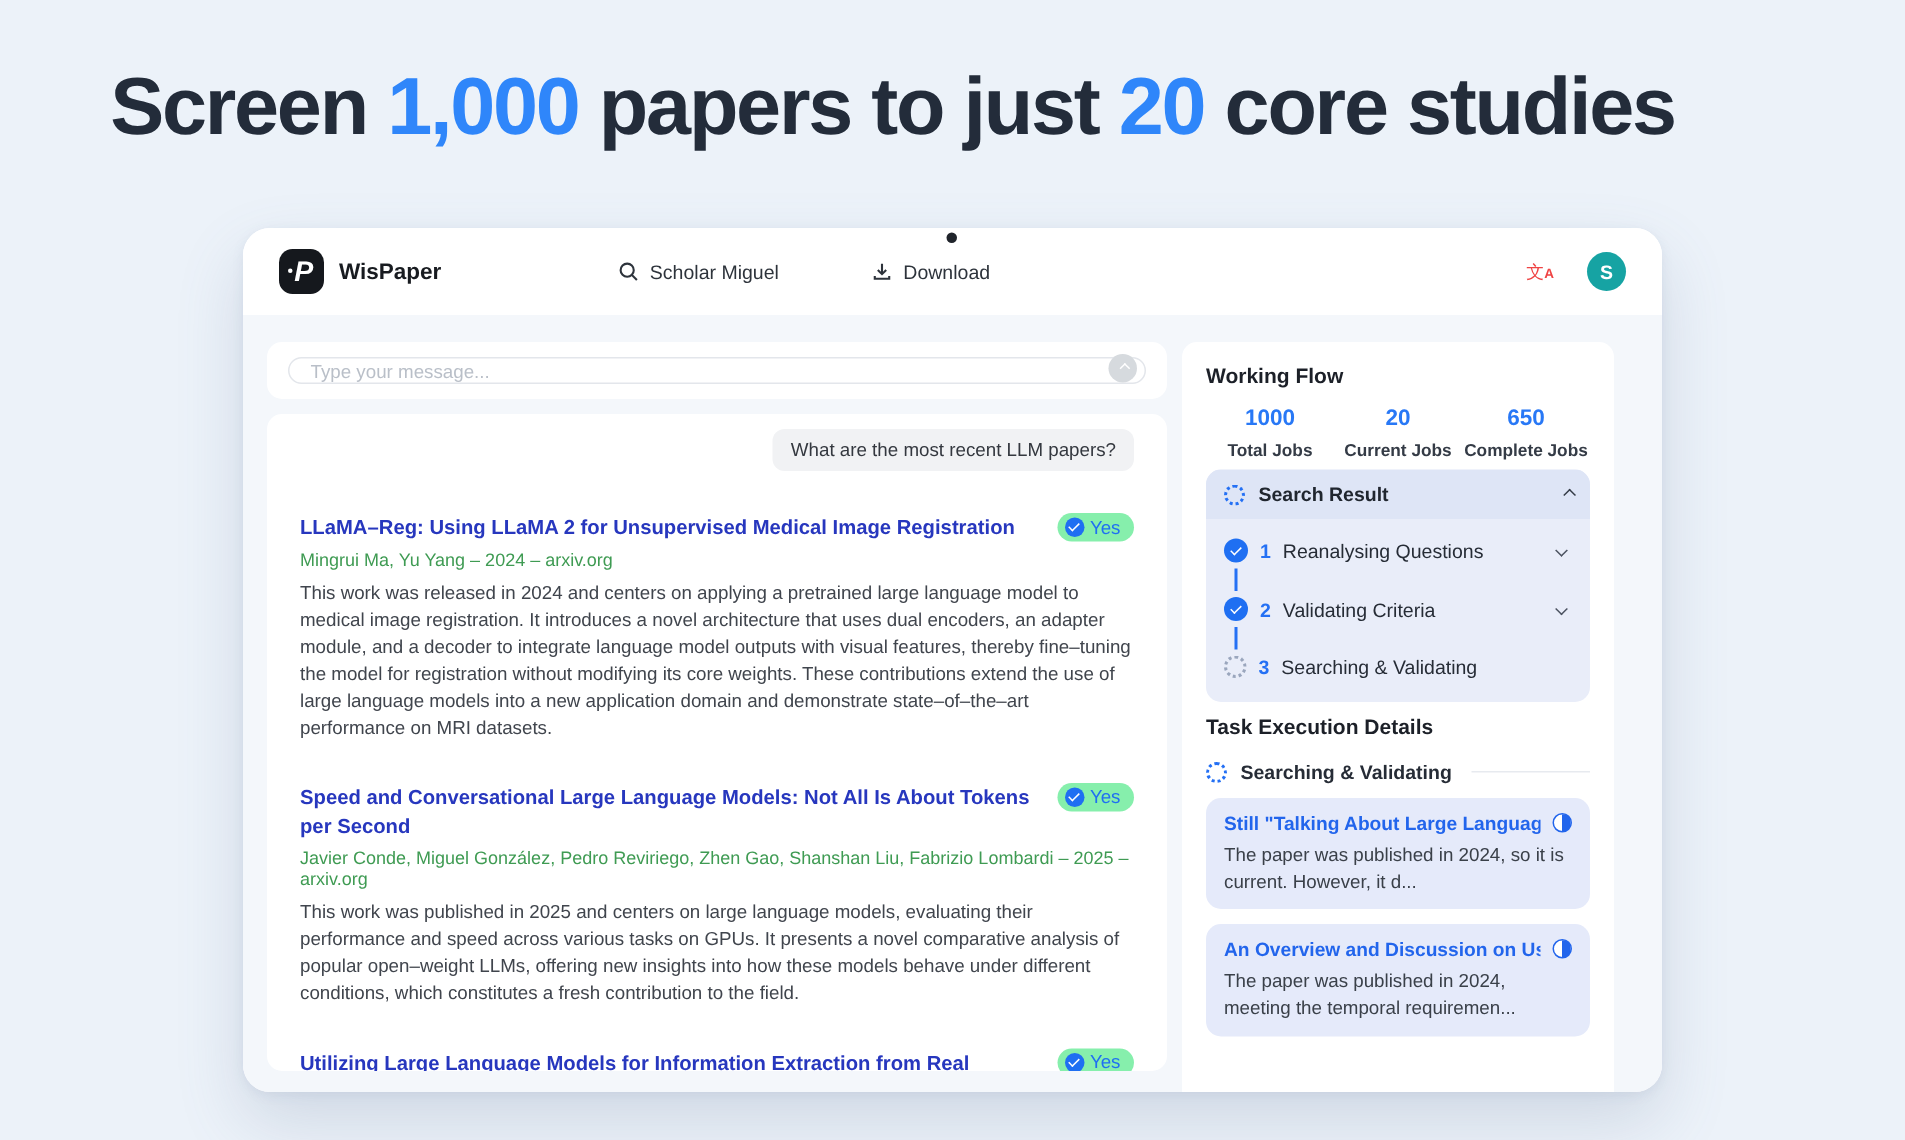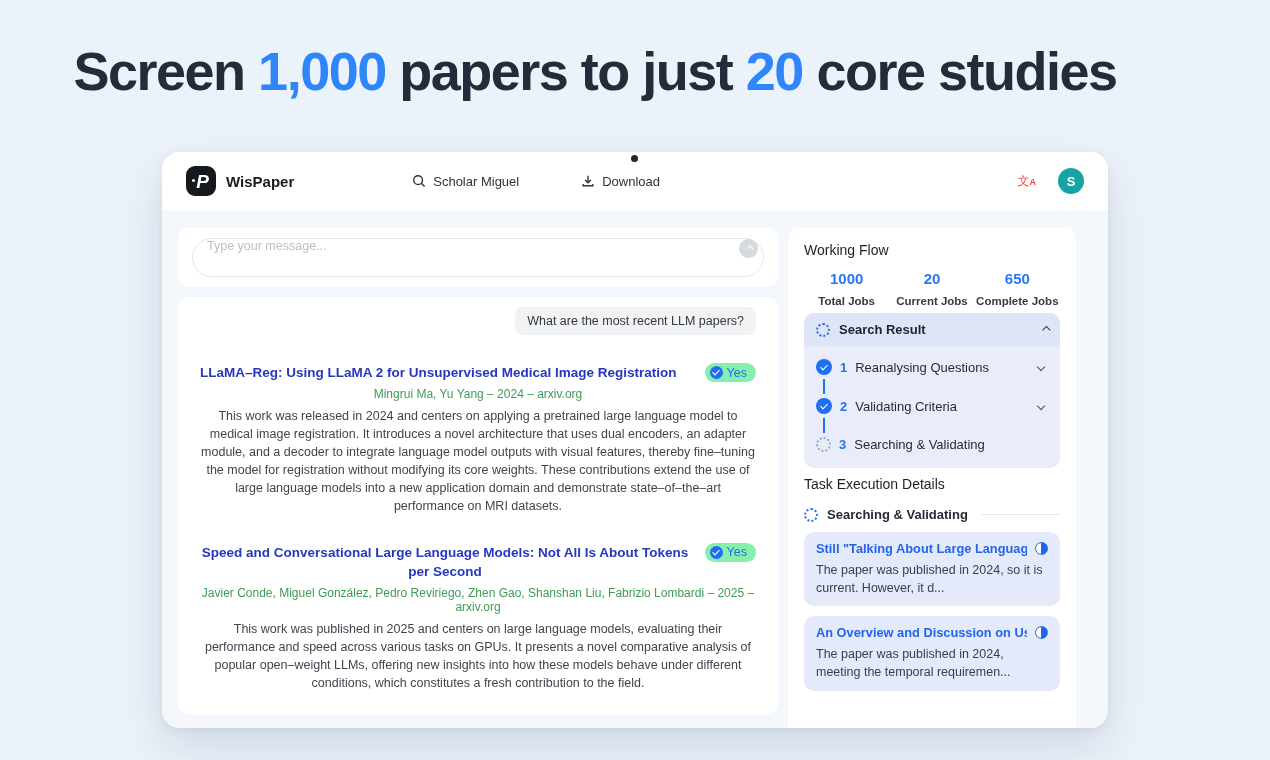--- a/index.html
+++ b/index.html
@@ -70,22 +70,22 @@
   
   .app-body {
     flex:1; background:#f4f7fb; padding:18px 16px 0 16px;
     display:flex; gap:10px; overflow:hidden;
   }
 
   
   .chat-col { width:600px; display:flex; flex-direction:column; gap:10px; }
   .input-card { background:#fff; border-radius:10px; padding:10px 14px; }
   .input-pill {
-    height:39px; border:1px solid #e3e6eb; border-radius:999px;
-    display:flex; align-items:flex-start; justify-content:space-between;
+    height:18px; border:1px solid #e3e6eb; border-radius:999px;
+    display:flex; align-items:flex-end; justify-content:space-between;
     padding:0 5px 0 14px; background:#fff;
   }
   .input-pill input {
     border:none; outline:none; flex:1; font-size:12.5px;
     font-family:"Liberation Sans", sans-serif; color:#3a4049; background:transparent;
   }
   .input-pill input::placeholder { color:#b9bfc8; }
   .send-btn {
     width:19px; height:19px; border-radius:50%; background:#d6dade;
     display:flex; align-items:center; justify-content:center; cursor:pointer;
@@ -97,21 +97,21 @@
 
   .messages-card {
     background:#fff; border-radius:10px; flex:1; margin-bottom:14px;
     padding:8px 22px 0 22px; display:flex; flex-direction:column; overflow:hidden;
   }
   .bubble {
     align-self:flex-end; background:#f1f2f4; border-radius:8px;
     font-size:12.5px; color:#34383f; padding:7px 12px; margin-top:2px;
   }
 
-  .paper { margin-top:28px;text-align:center; }
+  .paper { margin-top:28px; }
   .paper-top { display:flex; align-items:flex-start; justify-content:space-between; }
   .paper-title {
     font-size:13.5px; font-weight:bold; color:#2737be; line-height:1.45;
     max-width:490px; cursor:pointer;
   }
   .badge {
     display:inline-flex; align-items:center; gap:4px;
     background:#86efac; border-radius:999px; padding:2.5px 9px 2.5px 5px;
     flex:none; margin-top:0;
   }
@@ -130,21 +130,21 @@
   .paper-abstract {
     font-size:12.5px; color:#40454d; line-height:1.44; margin-top:6px;
     max-width:556px;
   }
 
   
   .sidebar {
     width:288px; background:#fff; border-radius:10px 10px 0 0;
     padding:14px 16px; overflow:hidden;
   }
-  .side-title { font-size:14px; font-weight:normal; color:#1c2028; }
+  .side-title { font-size:14px; font-weight:bold; color:#1c2028; }
   .stats { display:flex; margin-top:12px; }
   .stat { flex:1; text-align:center; }
   .stat .val { font-size:15px; font-weight:bold; color:#2878f6; }
   .stat .lbl { font-size:11.5px; font-weight:bold; color:#343b46; margin-top:8px; }
 
   .sr-panel { background:#e9edf9; border-radius:10px; margin-top:6px; overflow:hidden; }
   .sr-header {
     background:#dee5f6; padding:9px 12px;
     display:flex; align-items:center; gap:9px; cursor:pointer;
   }

